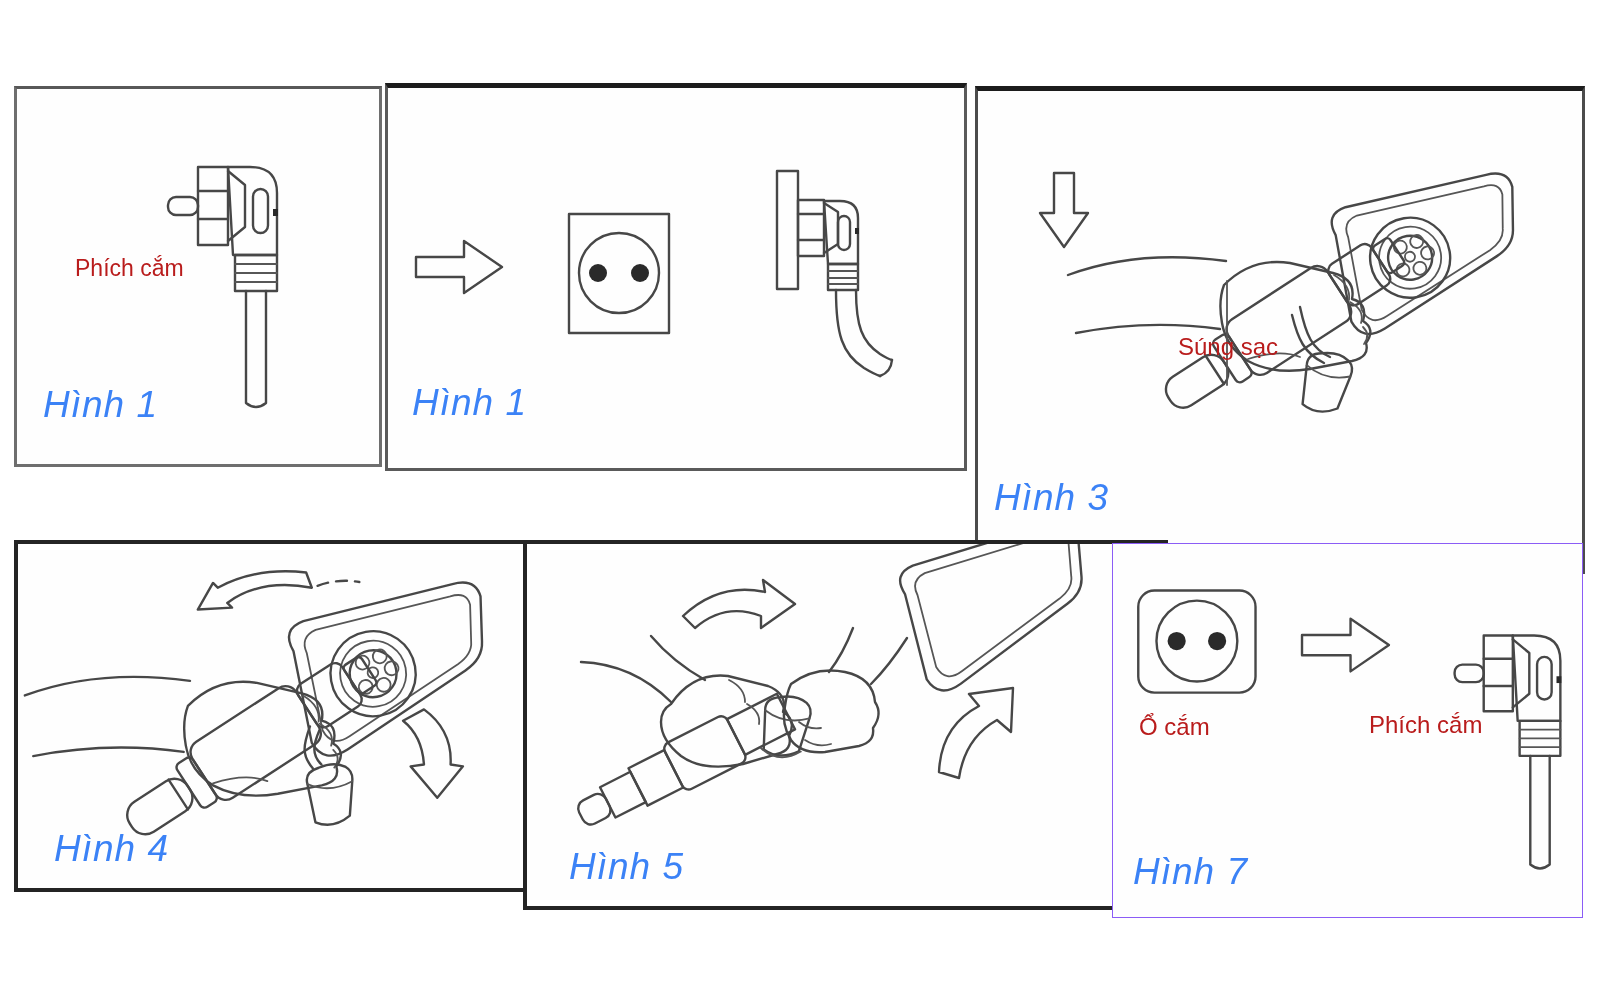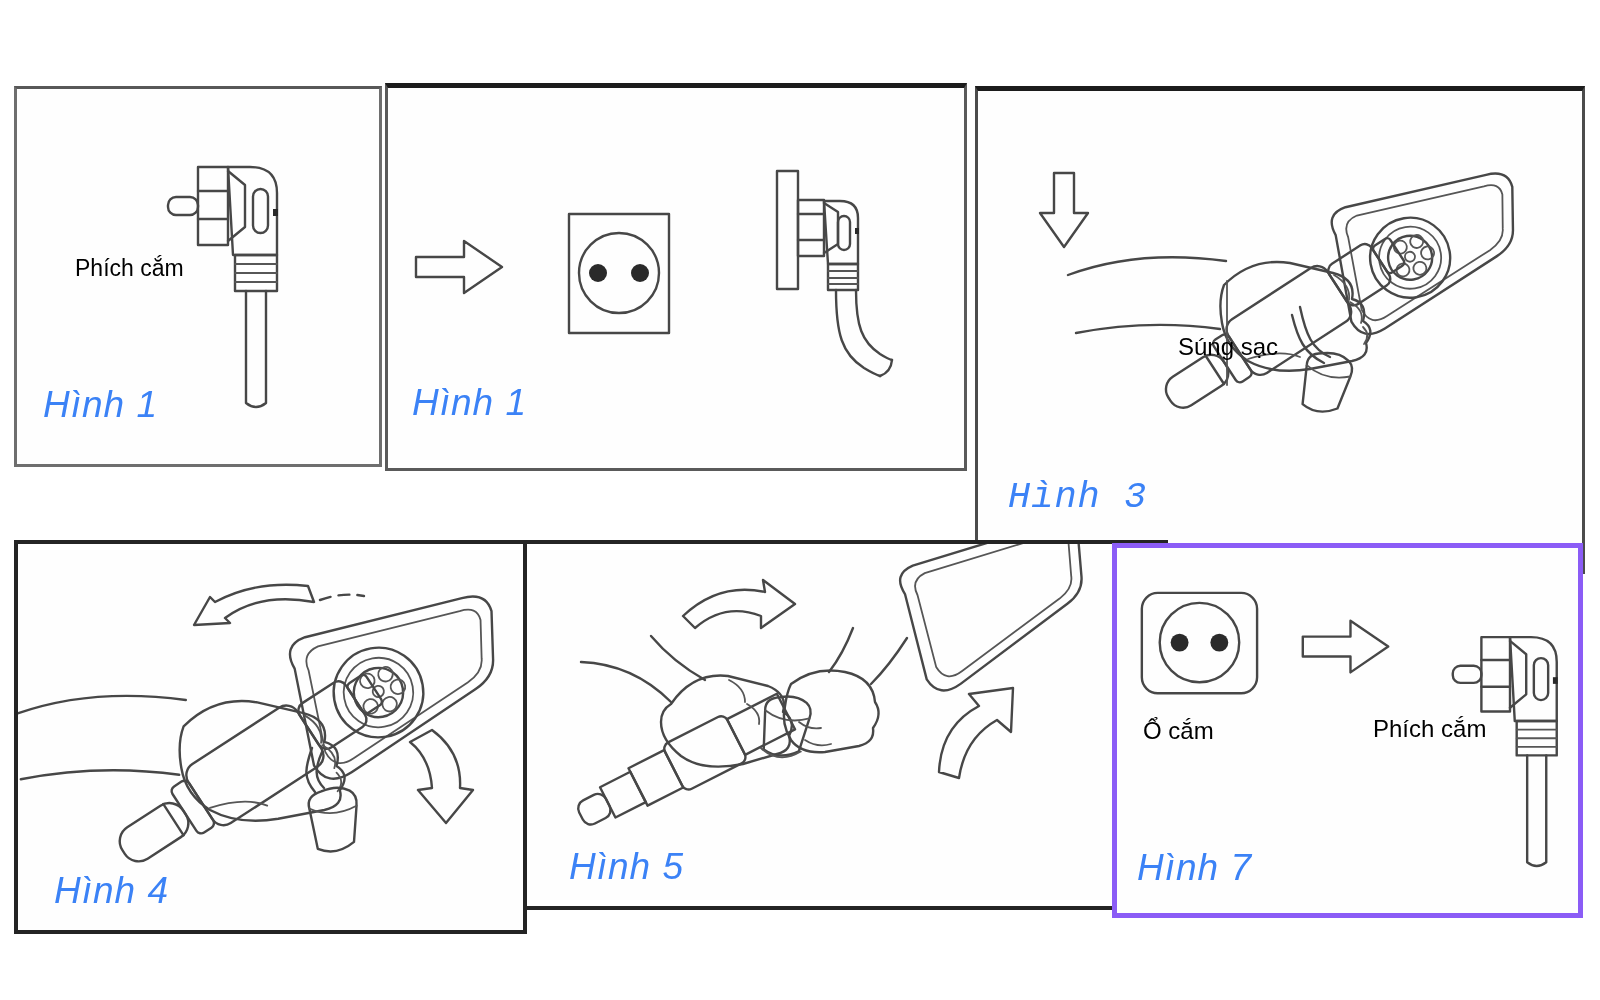--- a/index.html
+++ b/index.html
@@ -4,30 +4,30 @@
 <style>
   html,body{margin:0;padding:0;background:#ffffff;}
   .stage{
     position:relative;width:1600px;height:1000px;background:#ffffff;overflow:hidden;
     font-family:"Liberation Sans", sans-serif;
   }
   .panel{position:absolute;background:#fefefe;box-sizing:border-box;}
   .p1{left:14px;top:86px;width:368px;height:381px;border:3px solid #6e6e6e;border-top-color:#585858;}
   .p2{left:385px;top:83px;width:582px;height:388px;border:3px solid #5a5a5a;border-top:5px solid #1c1c1c;}
   .p3{left:975px;top:86px;width:610px;height:488px;border:3px solid #4c4c4c;border-top:5px solid #1c1c1c;}
-  .p4{left:14px;top:540px;width:513px;height:394px;border:4px solid #242424;}
+  .p4{left:14px;top:540px;width:513px;height:352px;border:4px solid #242424;}
   .p5{left:523px;top:540px;width:645px;height:370px;border:4px solid #242424;}
-  .p6{left:1112px;top:543px;width:471px;height:375px;border:5px solid #8b5cf6;}
+  .p6{left:1112px;top:543px;width:471px;height:375px;border:1px solid #8b5cf6;}
   .art{position:absolute;inset:0;width:100%;height:100%;}
   .caption{
     position:absolute;font-style:italic;font-size:37px;color:#3b82f6;
     letter-spacing:1px;white-space:nowrap;line-height:1;
   }
   .lbl{
-    position:absolute;font-size:23px;color:#000000;white-space:nowrap;line-height:1.1;
+    position:absolute;font-size:23px;color:#b91c1c;white-space:nowrap;line-height:1.1;
   }
   svg *{vector-effect:non-scaling-stroke;}
   .ln{fill:none;stroke:#474747;stroke-width:2.4;stroke-linecap:round;stroke-linejoin:round;}
   .thin{fill:none;stroke:#565656;stroke-width:1.8;stroke-linecap:round;}
   .dark{fill:#2a2a2a;stroke:none;}
 </style>
 </head>
 <body>
 
 <div class="stage">
@@ -157,21 +157,21 @@
       <g>
         <path class="ln" d="M322,168 C328,196 334,210 352,218"></path>
         <path class="ln" d="M314,176 C320,200 326,214 346,224"></path>
       </g>
       <g transform="translate(330,206) rotate(12)">
         <use href="#g-cap"></use>
       </g>
       <line class="thin" x1="249" y1="142" x2="249" y2="246"></line>
     </svg>
     <div class="lbl" style="left:200px;top:243px;font-size:24px;">Súng sạc</div>
-    <div class="caption" style="left:30px;bottom:55px;font-family:Liberation Mono, monospace;">Hình 3</div>
+    <div class="caption" style="left:16px;bottom:55px;">Hình 3</div>
   </div>
 
   <div class="panel p4">
     <svg class="art" viewBox="0 0 505 362">
       <g transform="translate(172,22)">
         <path class="ln" d="M124,24 Q70,14 35,40 L40,45 L4,47 L20,19 L25,24 Q66,2 118,8 Z"></path>
         <path class="ln" d="M130,22 Q152,14 174,18" stroke-dasharray="11 8"></path>
       </g>
       <g transform="translate(245,75) rotate(-10) scale(1.12)">
         <use href="#g-port"></use>

